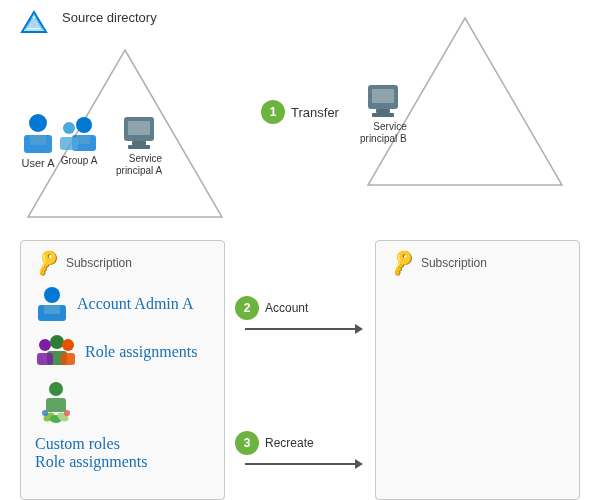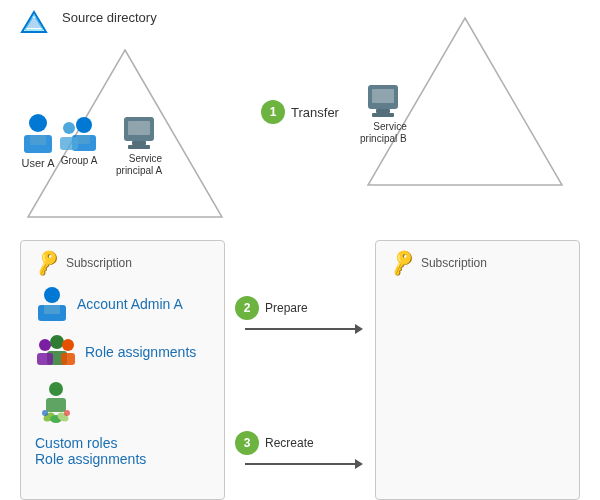--- a/index.html
+++ b/index.html
@@ -174,22 +174,23 @@
     }
 
     .sub-row {
       display: flex;
       align-items: center;
       gap: 8px;
       margin-bottom: 10px;
     }
 
     .sub-row .text {
-      font-size: 14px;
+      font-size: 16px;
       color: #1a6fb3;
+      font-family: Liberation Serif, serif;
     }
 
     
     .arrows-section {
       display: flex;
       flex-direction: column;
       justify-content: space-around;
       align-items: flex-start;
       padding: 30px 0 10px 0;
       width: 130px;
@@ -350,21 +351,21 @@
       </div>
     </div>
 
     <div class="arrows-section">
 
       <div style="display:flex;flex-direction:column;gap:4px;width:100%;">
         <div class="arrow-row">
           <div class="step-circle">
             <span>2</span>
           </div>
-          <span class="arrow-label">Prepare</span>
+          <span class="arrow-label">Account</span>
         </div>
         <div style="position:relative;height:2px;background:#555;margin:4px 10px 0 10px;">
           <div style="position:absolute;right:-8px;top:-4px;width:0;height:0;border-top:5px solid transparent;border-bottom:5px solid transparent;border-left:8px solid #555;"></div>
         </div>
       </div>
 
       <div style="display:flex;flex-direction:column;gap:4px;width:100%;margin-top:50px;">
         <div class="arrow-row">
           <div class="step-circle">
             <span>3</span>

